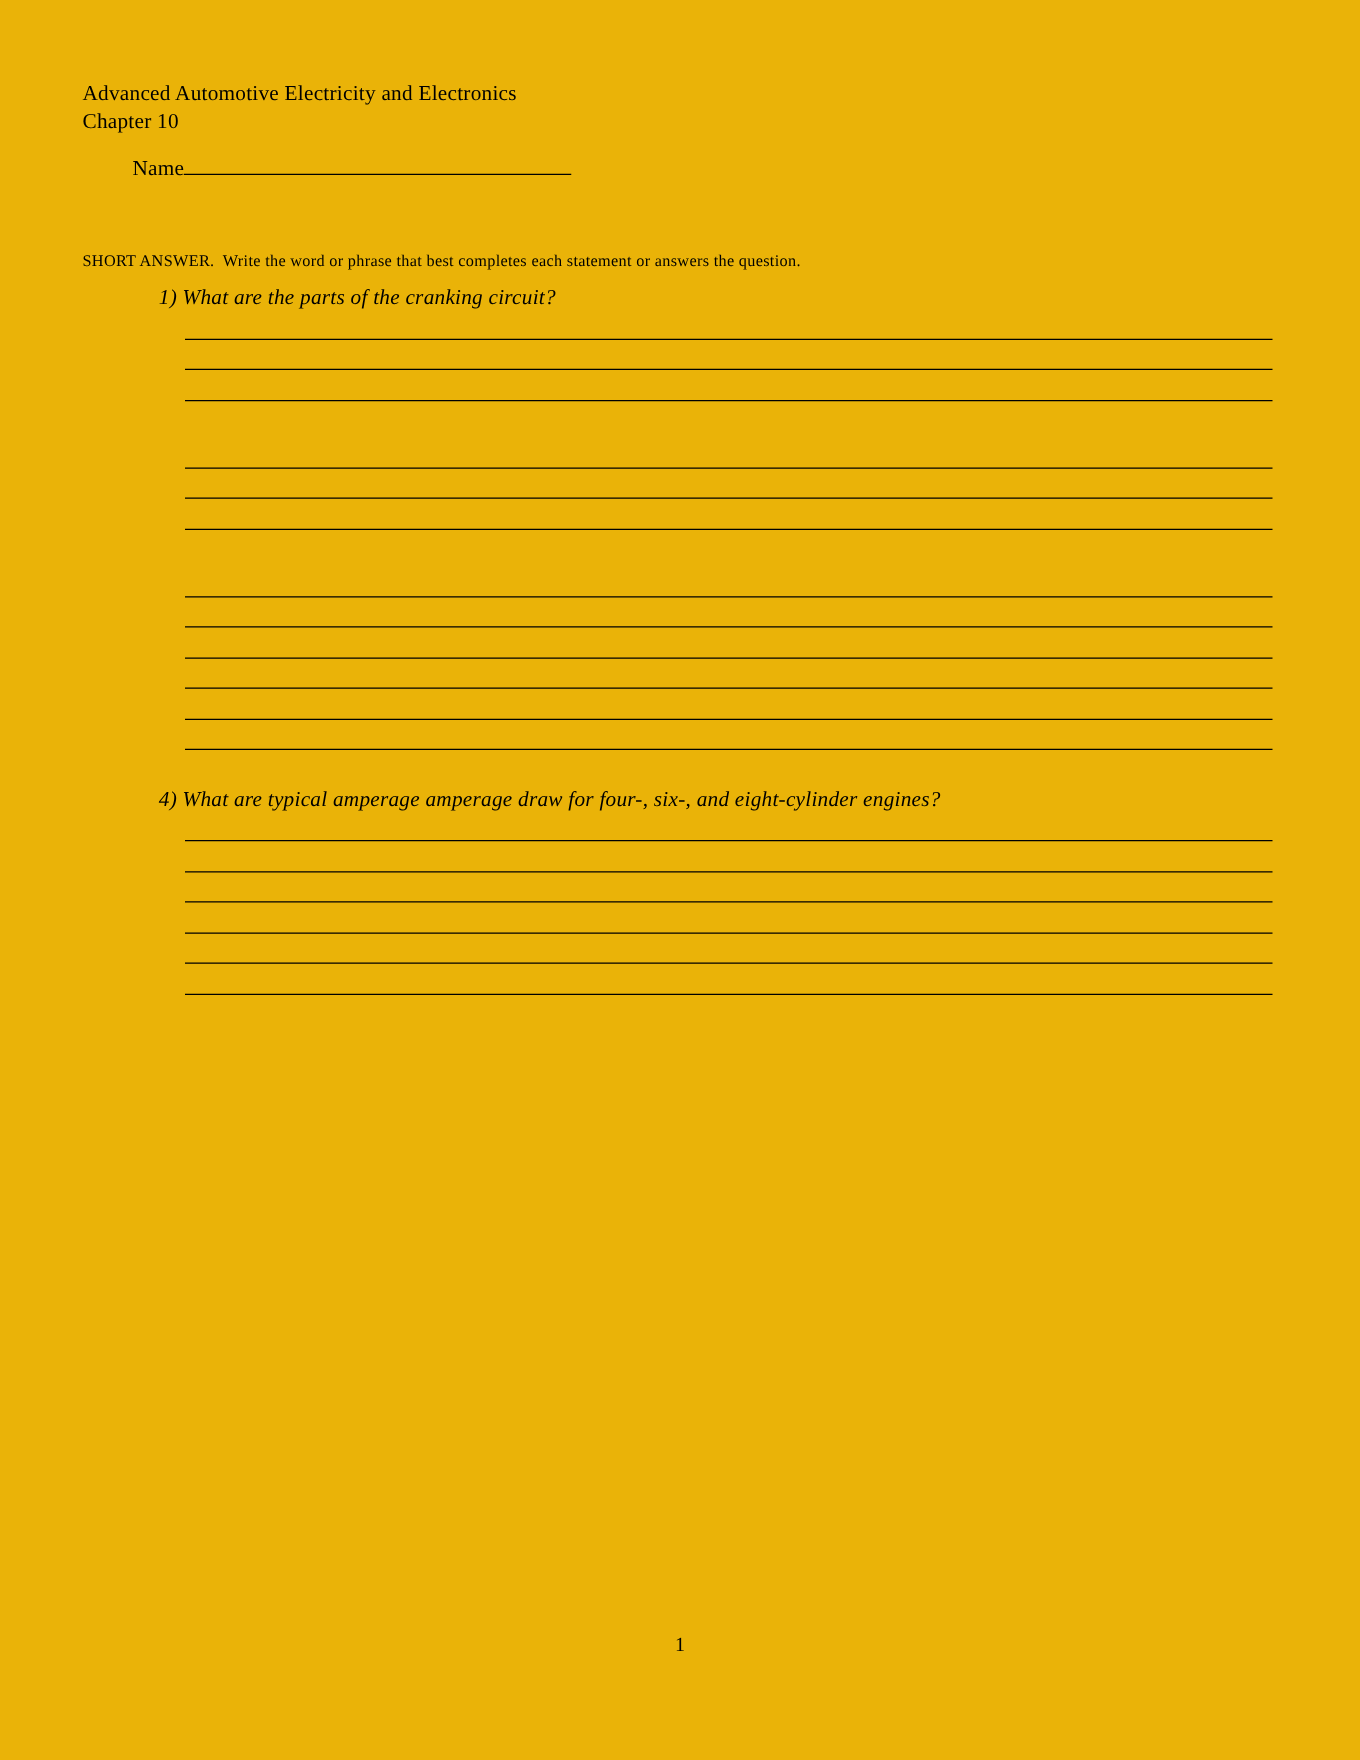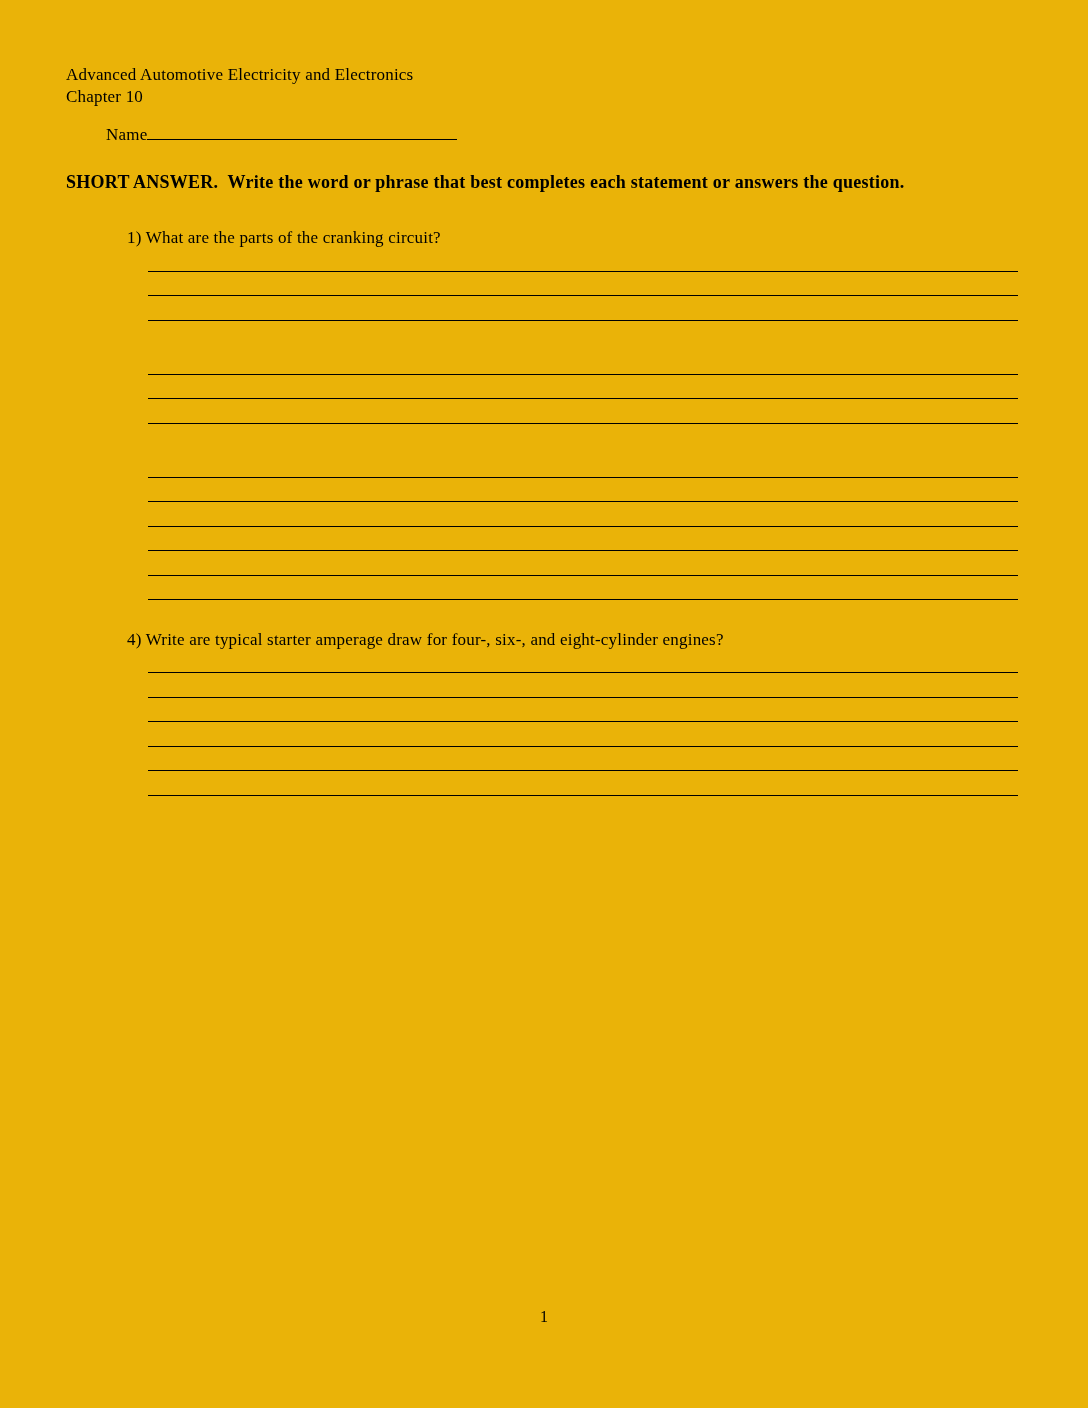--- a/index.html
+++ b/index.html
@@ -35,34 +35,35 @@
   }
   .name-line {
     display: inline-block;
     width: 310px;
     height: 15px;
     border-bottom: 1.5px solid #000;
     vertical-align: baseline;
   }
   .section-heading {
     position: absolute;
-    top: 172px;
+    top: 199px;
     left: 66px;
     right: 66px;
-    font-size: 18px;
-    font-weight: bold;
+    font-size: 13px;
+    font-weight: normal;
     line-height: 20px;
     letter-spacing: 0.25px;
     white-space: pre-wrap;
   }
   .questions {
     position: absolute;
     top: 228px;
     left: 0;
     right: 0;
+    font-style: italic;
   }
   .question {
     margin-bottom: 29.5px;
   }
   .q-text {
     margin-left: 127px;
     margin-right: 70px;
     font-size: 17px;
     line-height: 19px;
     letter-spacing: 0.2px;
@@ -124,21 +125,21 @@
           <div class="line"></div>
           <div class="line"></div>
           <div class="line"></div>
           <div class="line"></div>
           <div class="line"></div>
           <div class="line"></div>
         </div>
     </div>
 
     <div class="question">
-      <div class="q-text"><span>4)</span> <span>Write are typical starter amperage draw for four-, six-, and eight-cylinder engines?</span></div>
+      <div class="q-text"><span>4)</span> <span>What are typical amperage amperage draw for four-, six-, and eight-cylinder engines?</span></div>
       <div class="lines">
           <div class="line"></div>
           <div class="line"></div>
           <div class="line"></div>
           <div class="line"></div>
           <div class="line"></div>
           <div class="line"></div>
         </div>
     </div>
 

